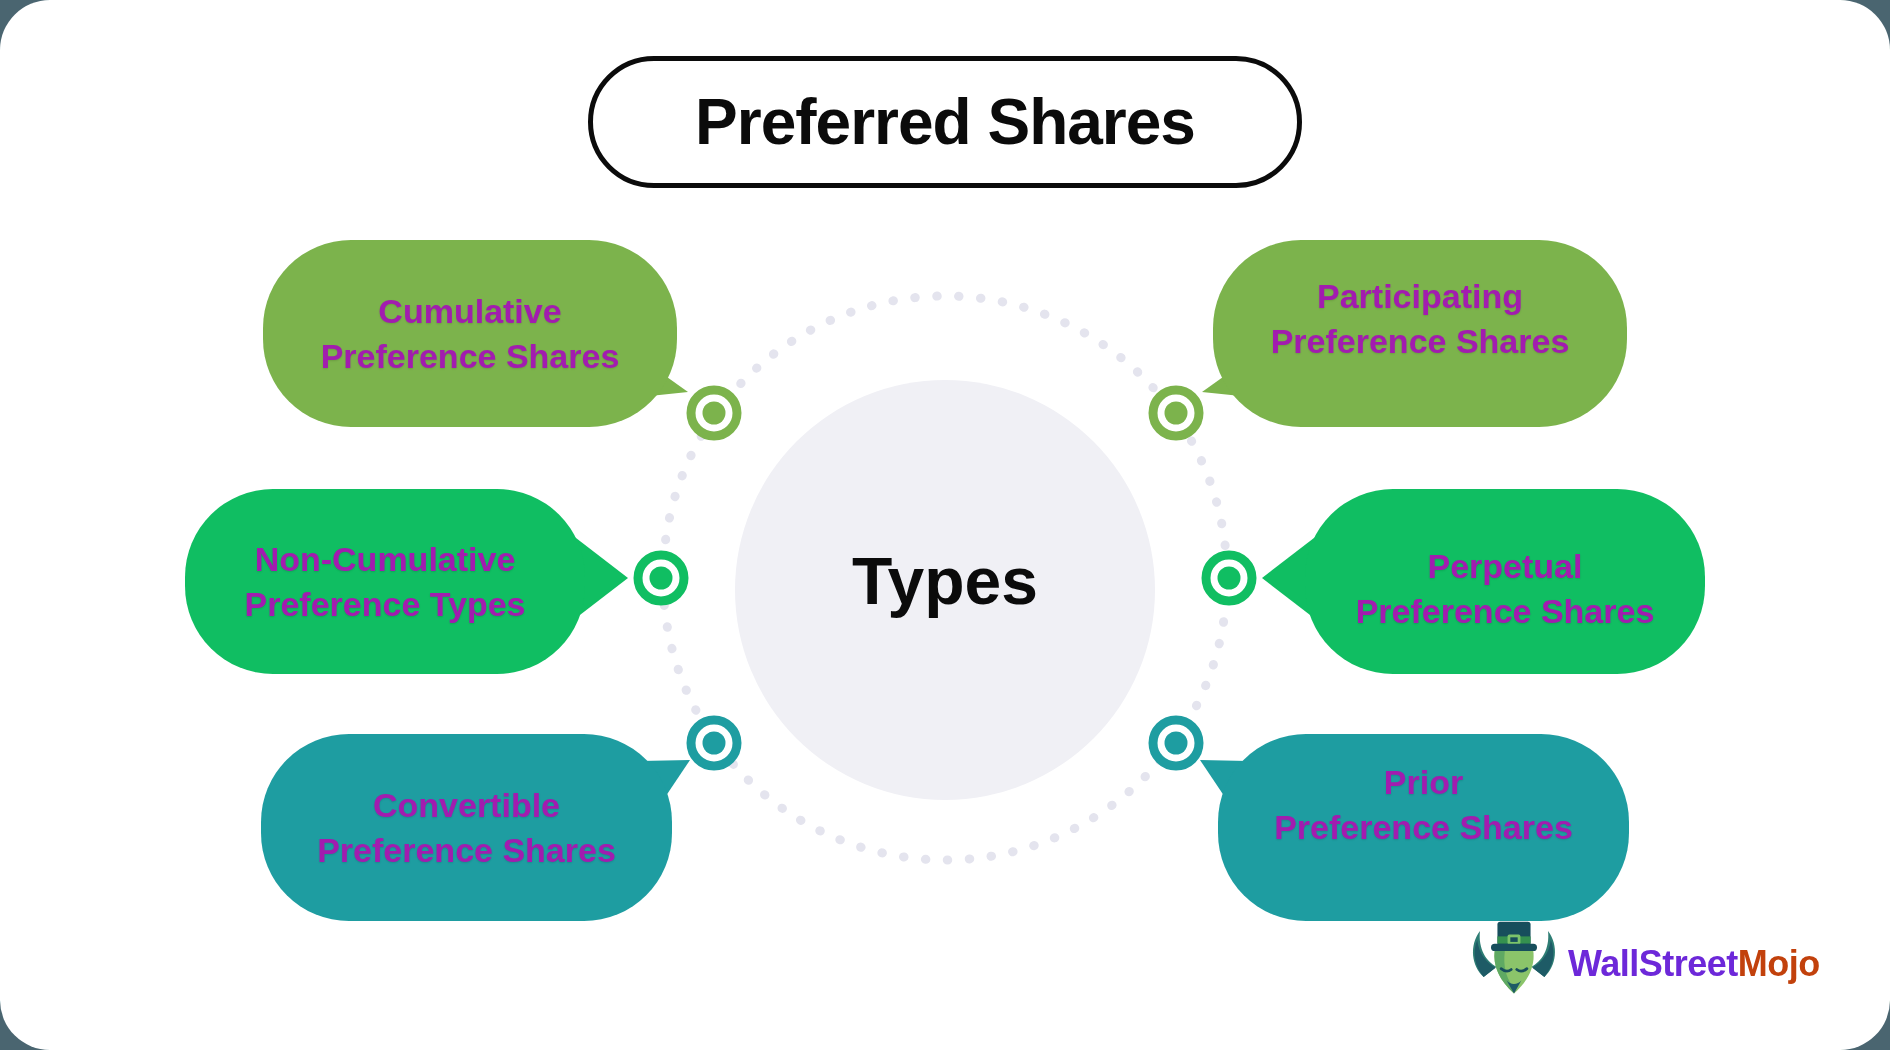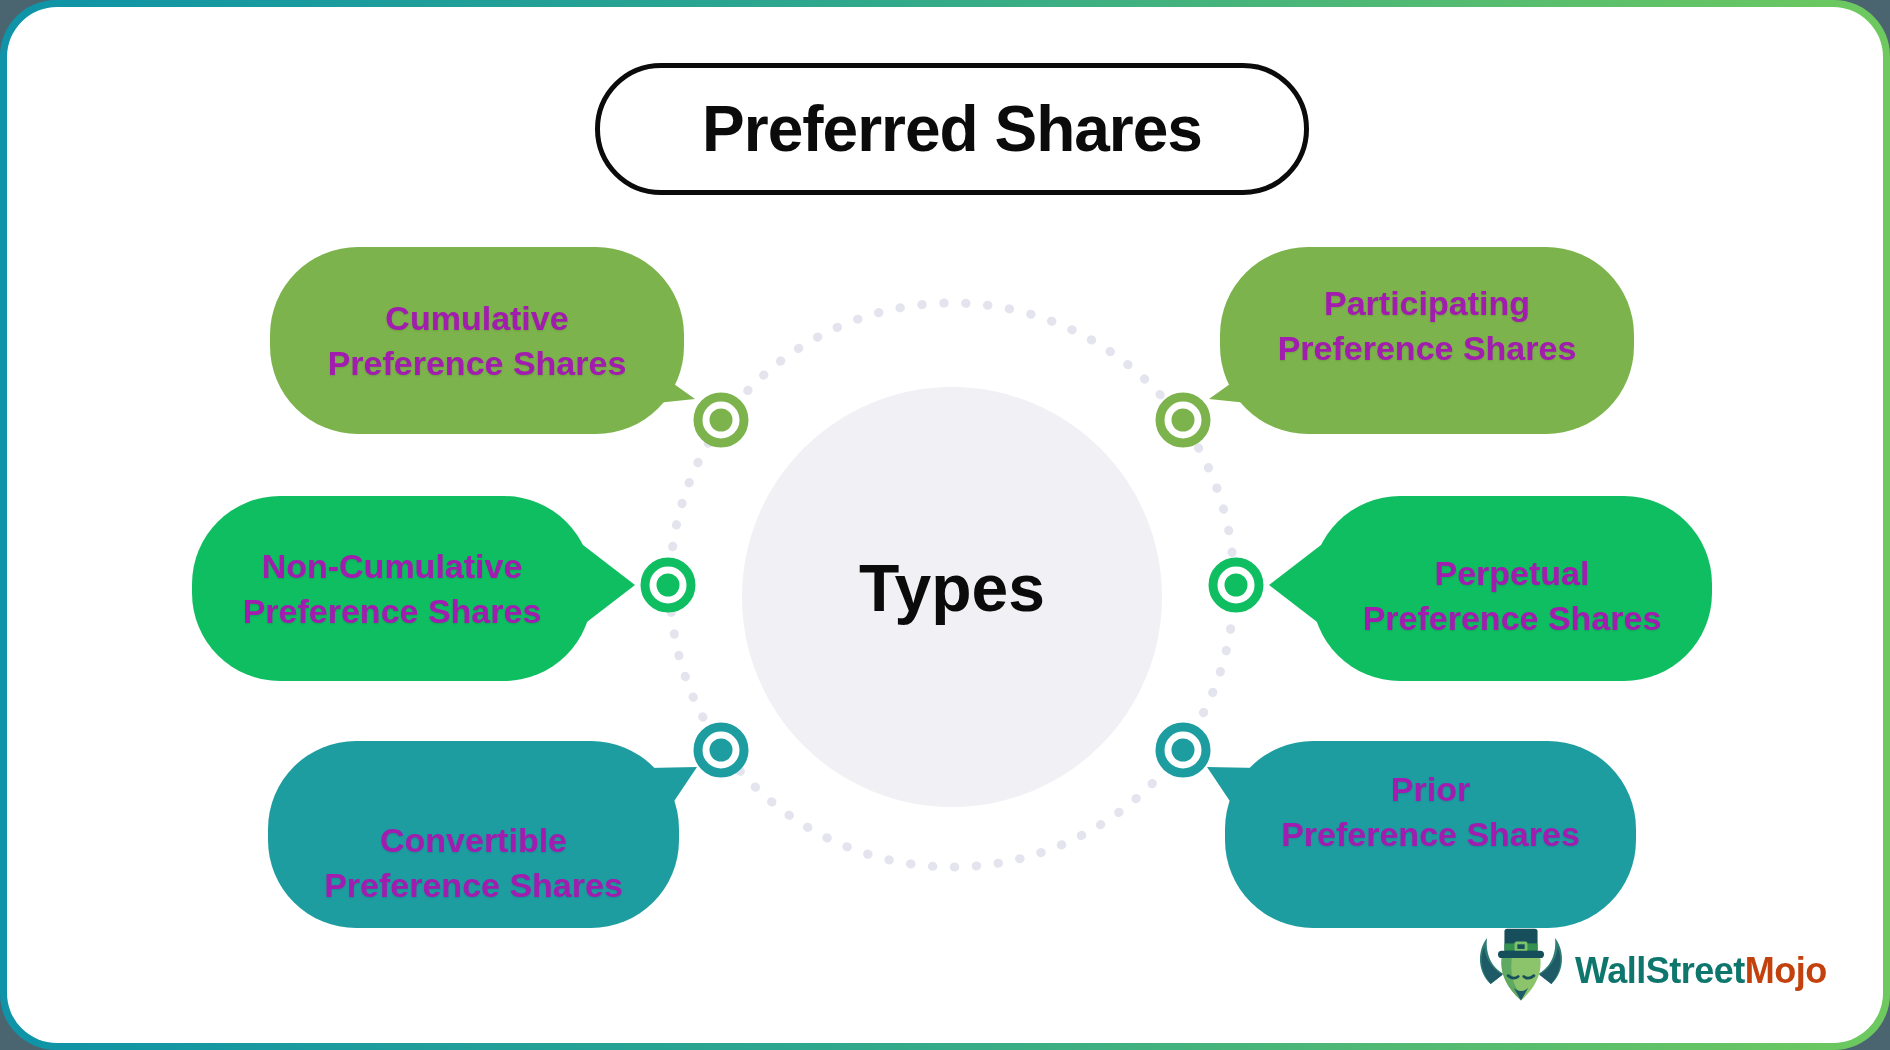--- a/index.html
+++ b/index.html
@@ -1,43 +1,43 @@
 <!DOCTYPE html>
 <html><head>
 <meta charset="utf-8">
 <style>
   html,body{margin:0;padding:0;background:#4A6570;}
   body{width:1890px;height:1050px;overflow:hidden;font-family:"Liberation Sans",sans-serif;}
   .canvas{position:relative;width:1890px;height:1050px;}
   .frame{position:absolute;inset:0;border-radius:56px;
          background:linear-gradient(90deg,#0E93A8 0%,#2FA88C 45%,#6EC95E 100%);
-         padding:7px;box-sizing:border-box;}
+         box-sizing:border-box;}
   .card{position:relative;width:100%;height:100%;background:#FFFFFF;border-radius:50px;overflow:hidden;}
   .diagram{position:absolute;left:0;top:0;width:1890px;height:1050px;display:block;}
   .dotted{fill:none;stroke-width:9;stroke-dasharray:0.5 21.5;stroke-linecap:round;}
   .pill{position:absolute;left:588px;top:56px;width:714px;height:132px;box-sizing:border-box;
         border:5px solid #0B0B0B;border-radius:70px;background:#FFFFFF;
         display:flex;align-items:center;justify-content:center;}
   .pill span{font-size:64px;font-weight:bold;color:#0B0B0B;letter-spacing:-1px;}
   .types{position:absolute;left:735px;top:371px;width:420px;height:420px;
          display:flex;align-items:center;justify-content:center;
          font-size:66px;font-weight:bold;color:#0B0B0B;letter-spacing:0;}
   .label{position:absolute;display:flex;align-items:center;justify-content:center;text-align:center;
          color:#a21caf;font-size:34px;font-weight:bold;line-height:1.32;white-space:pre-line;
          text-shadow:0 1px 2px rgba(0,0,0,0.12);}
   .lab-l1{left:263px;top:240px;width:414px;height:187px;}
   .lab-l2{left:185px;top:489px;width:400px;height:185px;}
-  .lab-l3{left:261px;top:762px;width:411px;height:187px;}
+  .lab-l3{left:261px;top:734px;width:411px;height:187px;}
   .lab-r1{left:1213px;top:225px;width:414px;height:187px;}
   .lab-r2{left:1305px;top:489px;width:400px;height:199px;}
   .lab-r3{left:1218px;top:734px;width:411px;height:141px;}
   .logo{position:absolute;left:1468px;top:916px;display:flex;align-items:center;gap:8px;}
   .logo-bull{width:92px;height:96px;}
   .logo-text{font-size:36px;font-weight:bold;letter-spacing:-0.5px;white-space:nowrap;}
-  .logo-primary{color:#0f766e;}
+  .logo-primary{color:#6d28d9;}
   .logo-secondary{color:#c2410c;}
 </style>
 </head>
 <body>
 
 <div class="canvas">
   <div class="frame">
     <div class="card">
 
       <svg class="diagram" viewBox="0 0 1890 1050" aria-hidden="true">
@@ -104,21 +104,21 @@
 
       <div class="pill">
         <span>Preferred Shares</span>
       </div>
 
       <div class="types">Types</div>
 
       <div class="label lab-l1">Cumulative
 Preference Shares</div>
       <div class="label lab-l2">Non-Cumulative
-Preference Shares</div>
+Preference Types</div>
       <div class="label lab-l3">Convertible
 Preference Shares</div>
       <div class="label lab-r1">Participating
 Preference Shares</div>
       <div class="label lab-r2">Perpetual
 Preference Shares</div>
       <div class="label lab-r3">Prior
 Preference Shares</div>
 
       <div class="logo">

